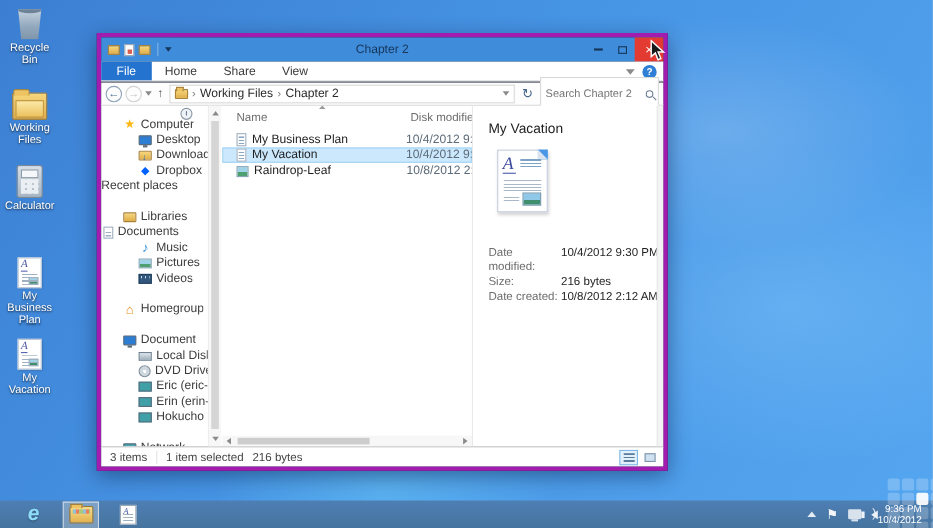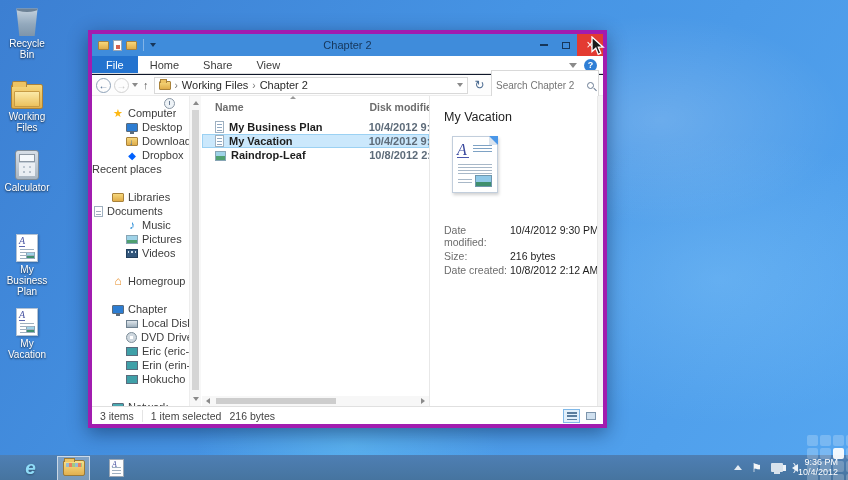--- a/index.html
+++ b/index.html
@@ -113,21 +113,21 @@
   .ni.dvd { width:11px; height:11px; border-radius:50%; background:radial-gradient(circle at 50% 50%, #fff 0 1.5px, #cfd8df 1.5px 5px, #97a6b2 5px); border:1px solid #7d8d99; }
   .ni.net { background:#3fa0a8; border:1.5px solid #5a6b7c; height:9px; }
 
   .navsb { position:absolute; left:97px; top:0; bottom:0; width:12px; background:#f7f7f7; border-left:1px solid #ededed; }
   .sb-ar { position:absolute; left:3px; width:0; height:0; border-left:3px solid transparent; border-right:3px solid transparent; }
   .sb-ar.up { top:5px; border-bottom:4px solid #8a8a8a; }
   .sb-ar.dn { bottom:5px; border-top:4px solid #8a8a8a; }
   .navsb .thumb { position:absolute; left:2px; right:2px; top:14px; bottom:16px; background:#d5d5d5; }
 
   
-  .list { position:absolute; left:110px; top:0; right:174px; bottom:0; overflow:hidden;font-weight:bold; }
+  .list { position:absolute; left:110px; top:0; right:174px; bottom:0; overflow:hidden; }
   .sortcaret { position:absolute; left:88px; top:0px; width:0; height:0; border-left:3px solid transparent; border-right:3px solid transparent; border-bottom:3px solid #9a9a9a; }
   .lheader { display:flex; height:18px; align-items:center; color:#6d6d6d; font-size:10.5px; padding-top:4px; }
   .lh-name { padding-left:13px; width:175px; }
   .lh-date { white-space:nowrap; overflow:hidden; }
   .frow { display:flex; height:14px; align-items:center; white-space:nowrap; }
   .frow.sel { background:#cbe8fc; box-shadow:inset 0 0 0 1px #9bd1f3; }
   .fi { width:11px; height:12px; flex:0 0 auto; margin-left:13px; margin-right:5px; position:relative; }
   .fi.rtf { width:9px; background:#fff; border:1px solid #9fb0c0; }
   .fi.rtf::after { content:''; position:absolute; left:1px; right:1px; top:2px; height:7px;
     background:repeating-linear-gradient(0deg,#8fa8c2 0 1px, transparent 1px 3px); }
@@ -325,21 +325,21 @@
         <span class="lbl">Videos</span>
       </div>
       <div class="ngap"></div>
       <div class="nrow">
         <span class="ni home ind1">⌂</span>
         <span class="lbl">Homegroup</span>
       </div>
       <div class="ngap"></div>
       <div class="nrow">
         <span class="ni monitor ind1"></span>
-        <span class="lbl">Chapter</span>
+        <span class="lbl">Document</span>
       </div>
       <div class="nrow">
         <span class="ni disk ind2"></span>
         <span class="lbl">Local Disk (C:)</span>
       </div>
       <div class="nrow">
         <span class="ni dvd ind2"></span>
         <span class="lbl">DVD Drive (D:) Of</span>
       </div>
       <div class="nrow">

